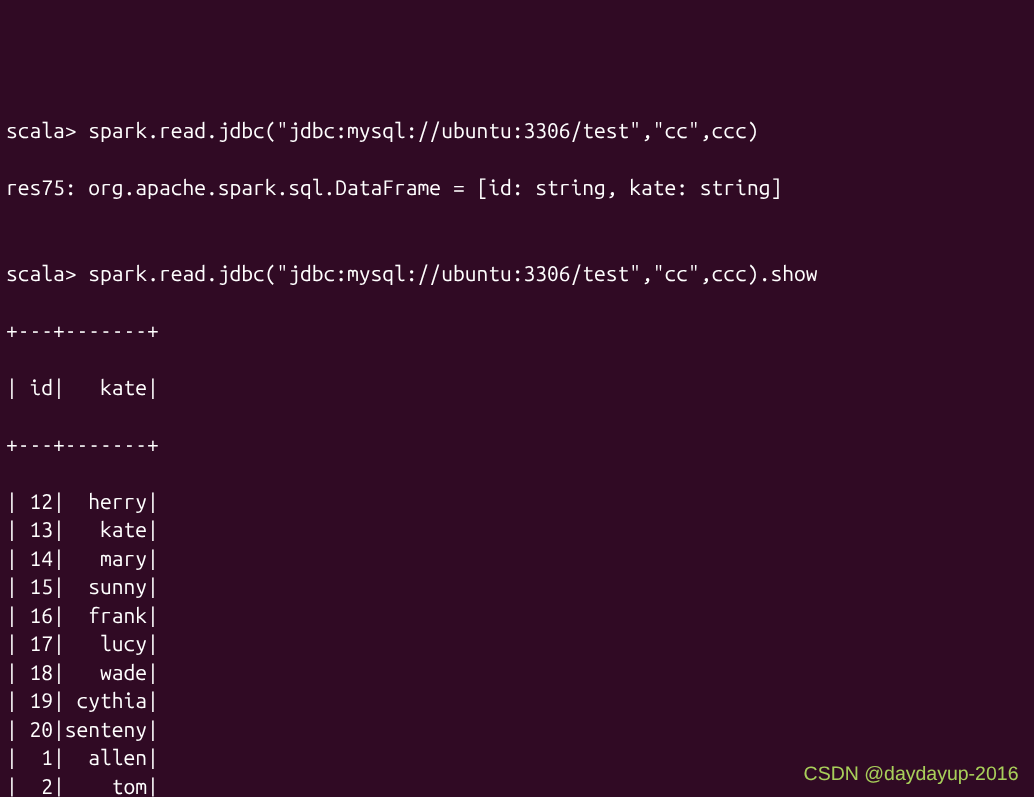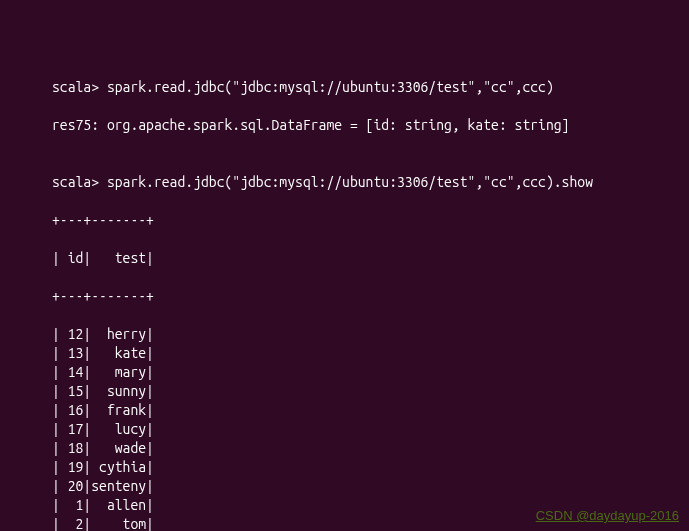--- a/index.html
+++ b/index.html
@@ -15,44 +15,42 @@
       line-height: 19px;
       padding: 2px 4px;
       width: 689px;
       height: 531px;
       overflow: hidden;
       position: relative;
       white-space: pre;
     }
     .terminal-line {
       display: block;
-      margin-left: 48px;
     }
     .watermark {
       position: absolute;
       bottom: 6px;
       right: 10px;
-      color: #4d7c0f;
+      color: #bef264;
       font-size: 13px;
       font-family: Arial, sans-serif;
       opacity: 0.85;
-      text-decoration: underline;
     }
   </style>
 </head>
 <body>
 
 
 
 <span class="terminal-line"><span>scala&gt; </span><span>spark.read.jdbc("jdbc:mysql://ubuntu:3306/test","cc",ccc)</span></span>
 <span class="terminal-line">res75: org.apache.spark.sql.DataFrame = [id: string, kate: string]</span>
 <span class="terminal-line"></span>
 <span class="terminal-line"><span>scala&gt; </span><span>spark.read.jdbc("jdbc:mysql://ubuntu:3306/test","cc",ccc).show</span></span>
 <span class="terminal-line">+---+-------+</span>
-<span class="terminal-line">| id|   test|</span>
+<span class="terminal-line">| id|   kate|</span>
 <span class="terminal-line">+---+-------+</span>
 <div id="table-rows"><span class="terminal-line">| 12|  herry|</span><span class="terminal-line">| 13|   kate|</span><span class="terminal-line">| 14|   mary|</span><span class="terminal-line">| 15|  sunny|</span><span class="terminal-line">| 16|  frank|</span><span class="terminal-line">| 17|   lucy|</span><span class="terminal-line">| 18|   wade|</span><span class="terminal-line">| 19| cythia|</span><span class="terminal-line">| 20|senteny|</span><span class="terminal-line">|  1|  allen|</span><span class="terminal-line">|  2|    tom|</span></div>
 
 
 
 <div class="watermark">CSDN @daydayup-2016</div>
 
 
 
 

